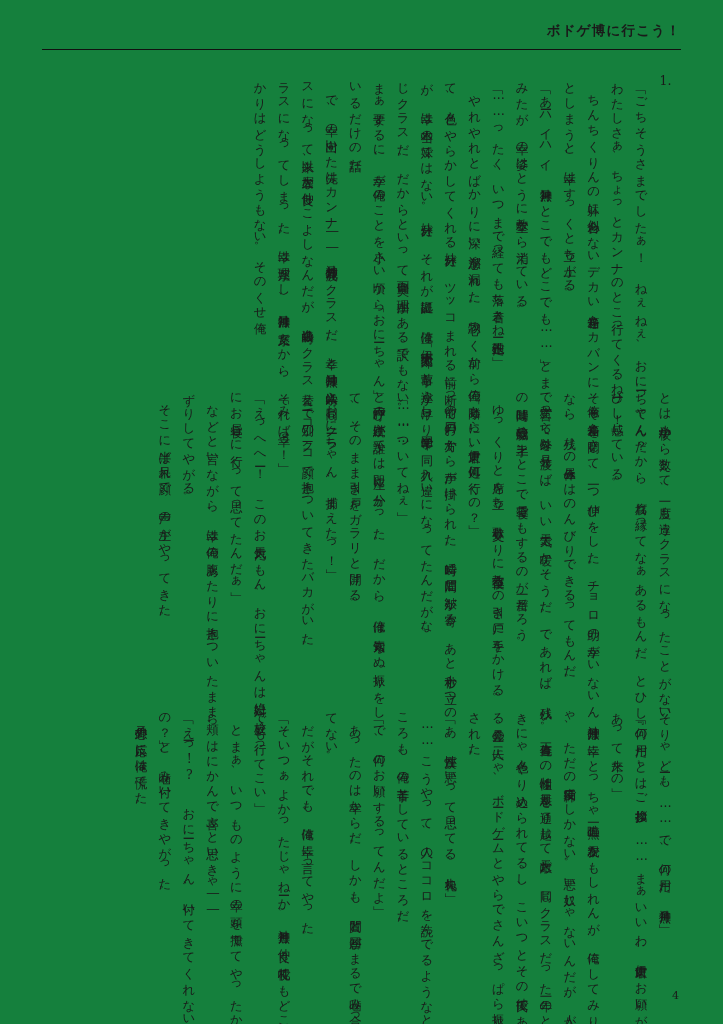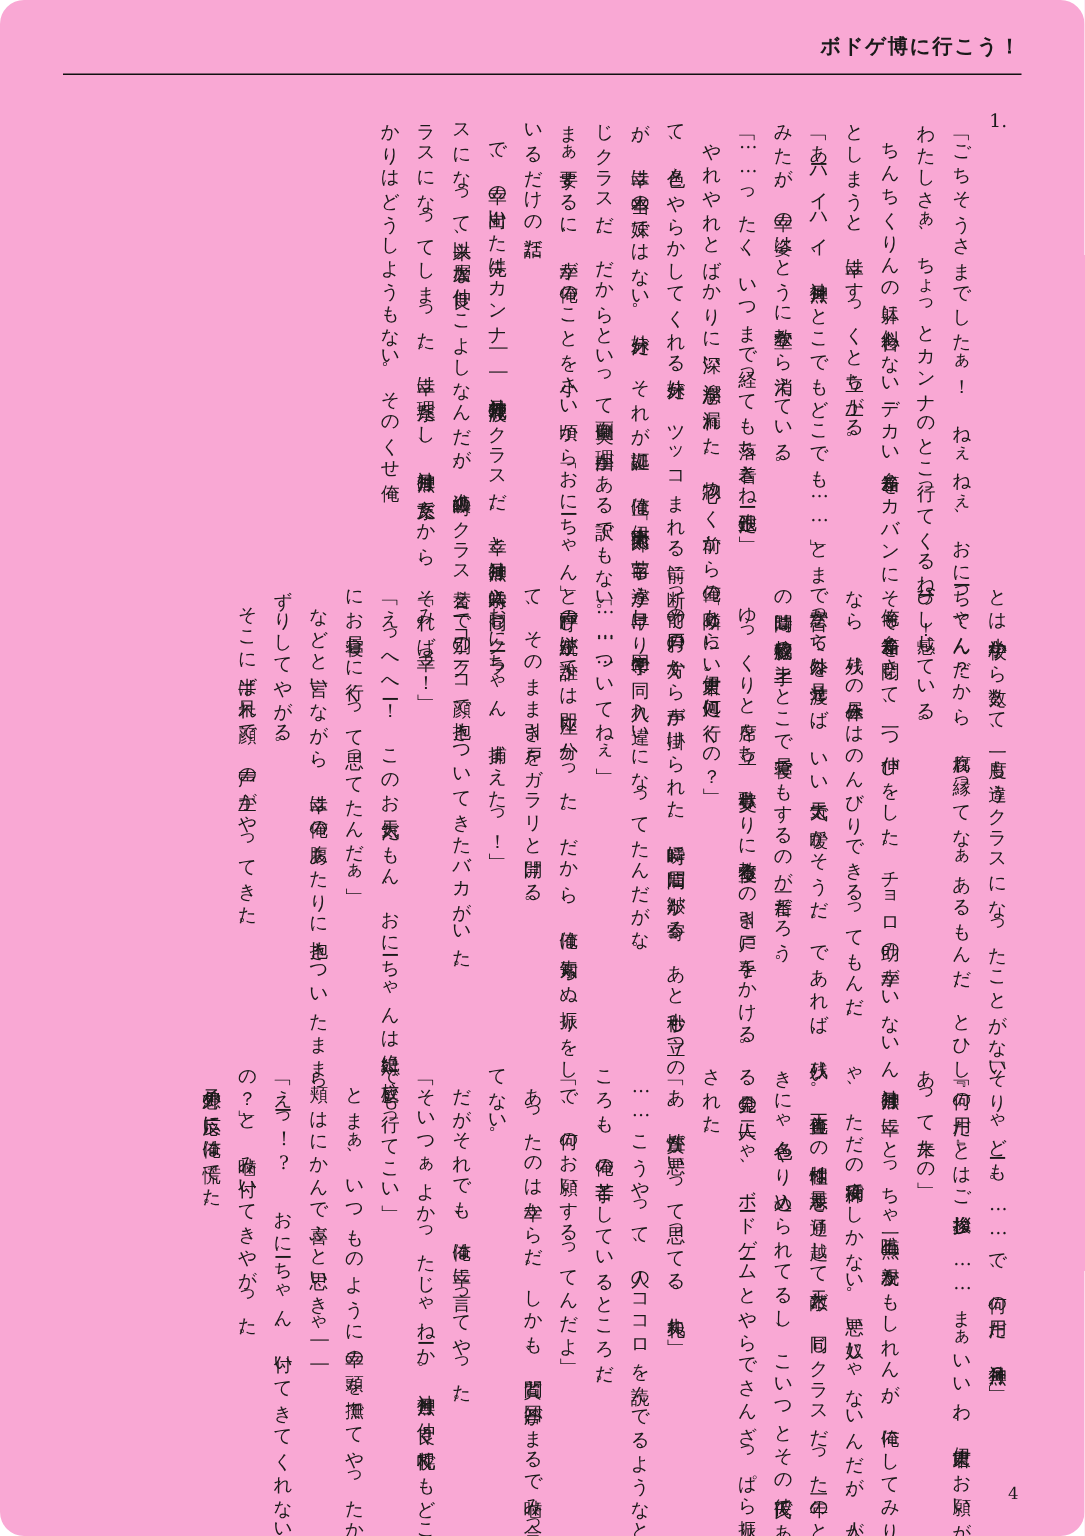--- a/index.html
+++ b/index.html
@@ -11,24 +11,23 @@
   body {
     font-family: "DejaVu Serif", "Liberation Serif", serif;
     color: #1a1a1a;
   }
 
   .page {
     position: relative;
     width: 723px;
     height: 1024px;
     margin: 0 auto;
-    background: #f9a8d4;
+    background: #15803d;
     overflow: hidden;
     box-sizing: border-box;
-    border-radius: 16px;
   }
 
   
   .runninghead {
     position: absolute;
     top: 22px;
     right: 42px;
     left: 42px;
     height: 24px;
   }

